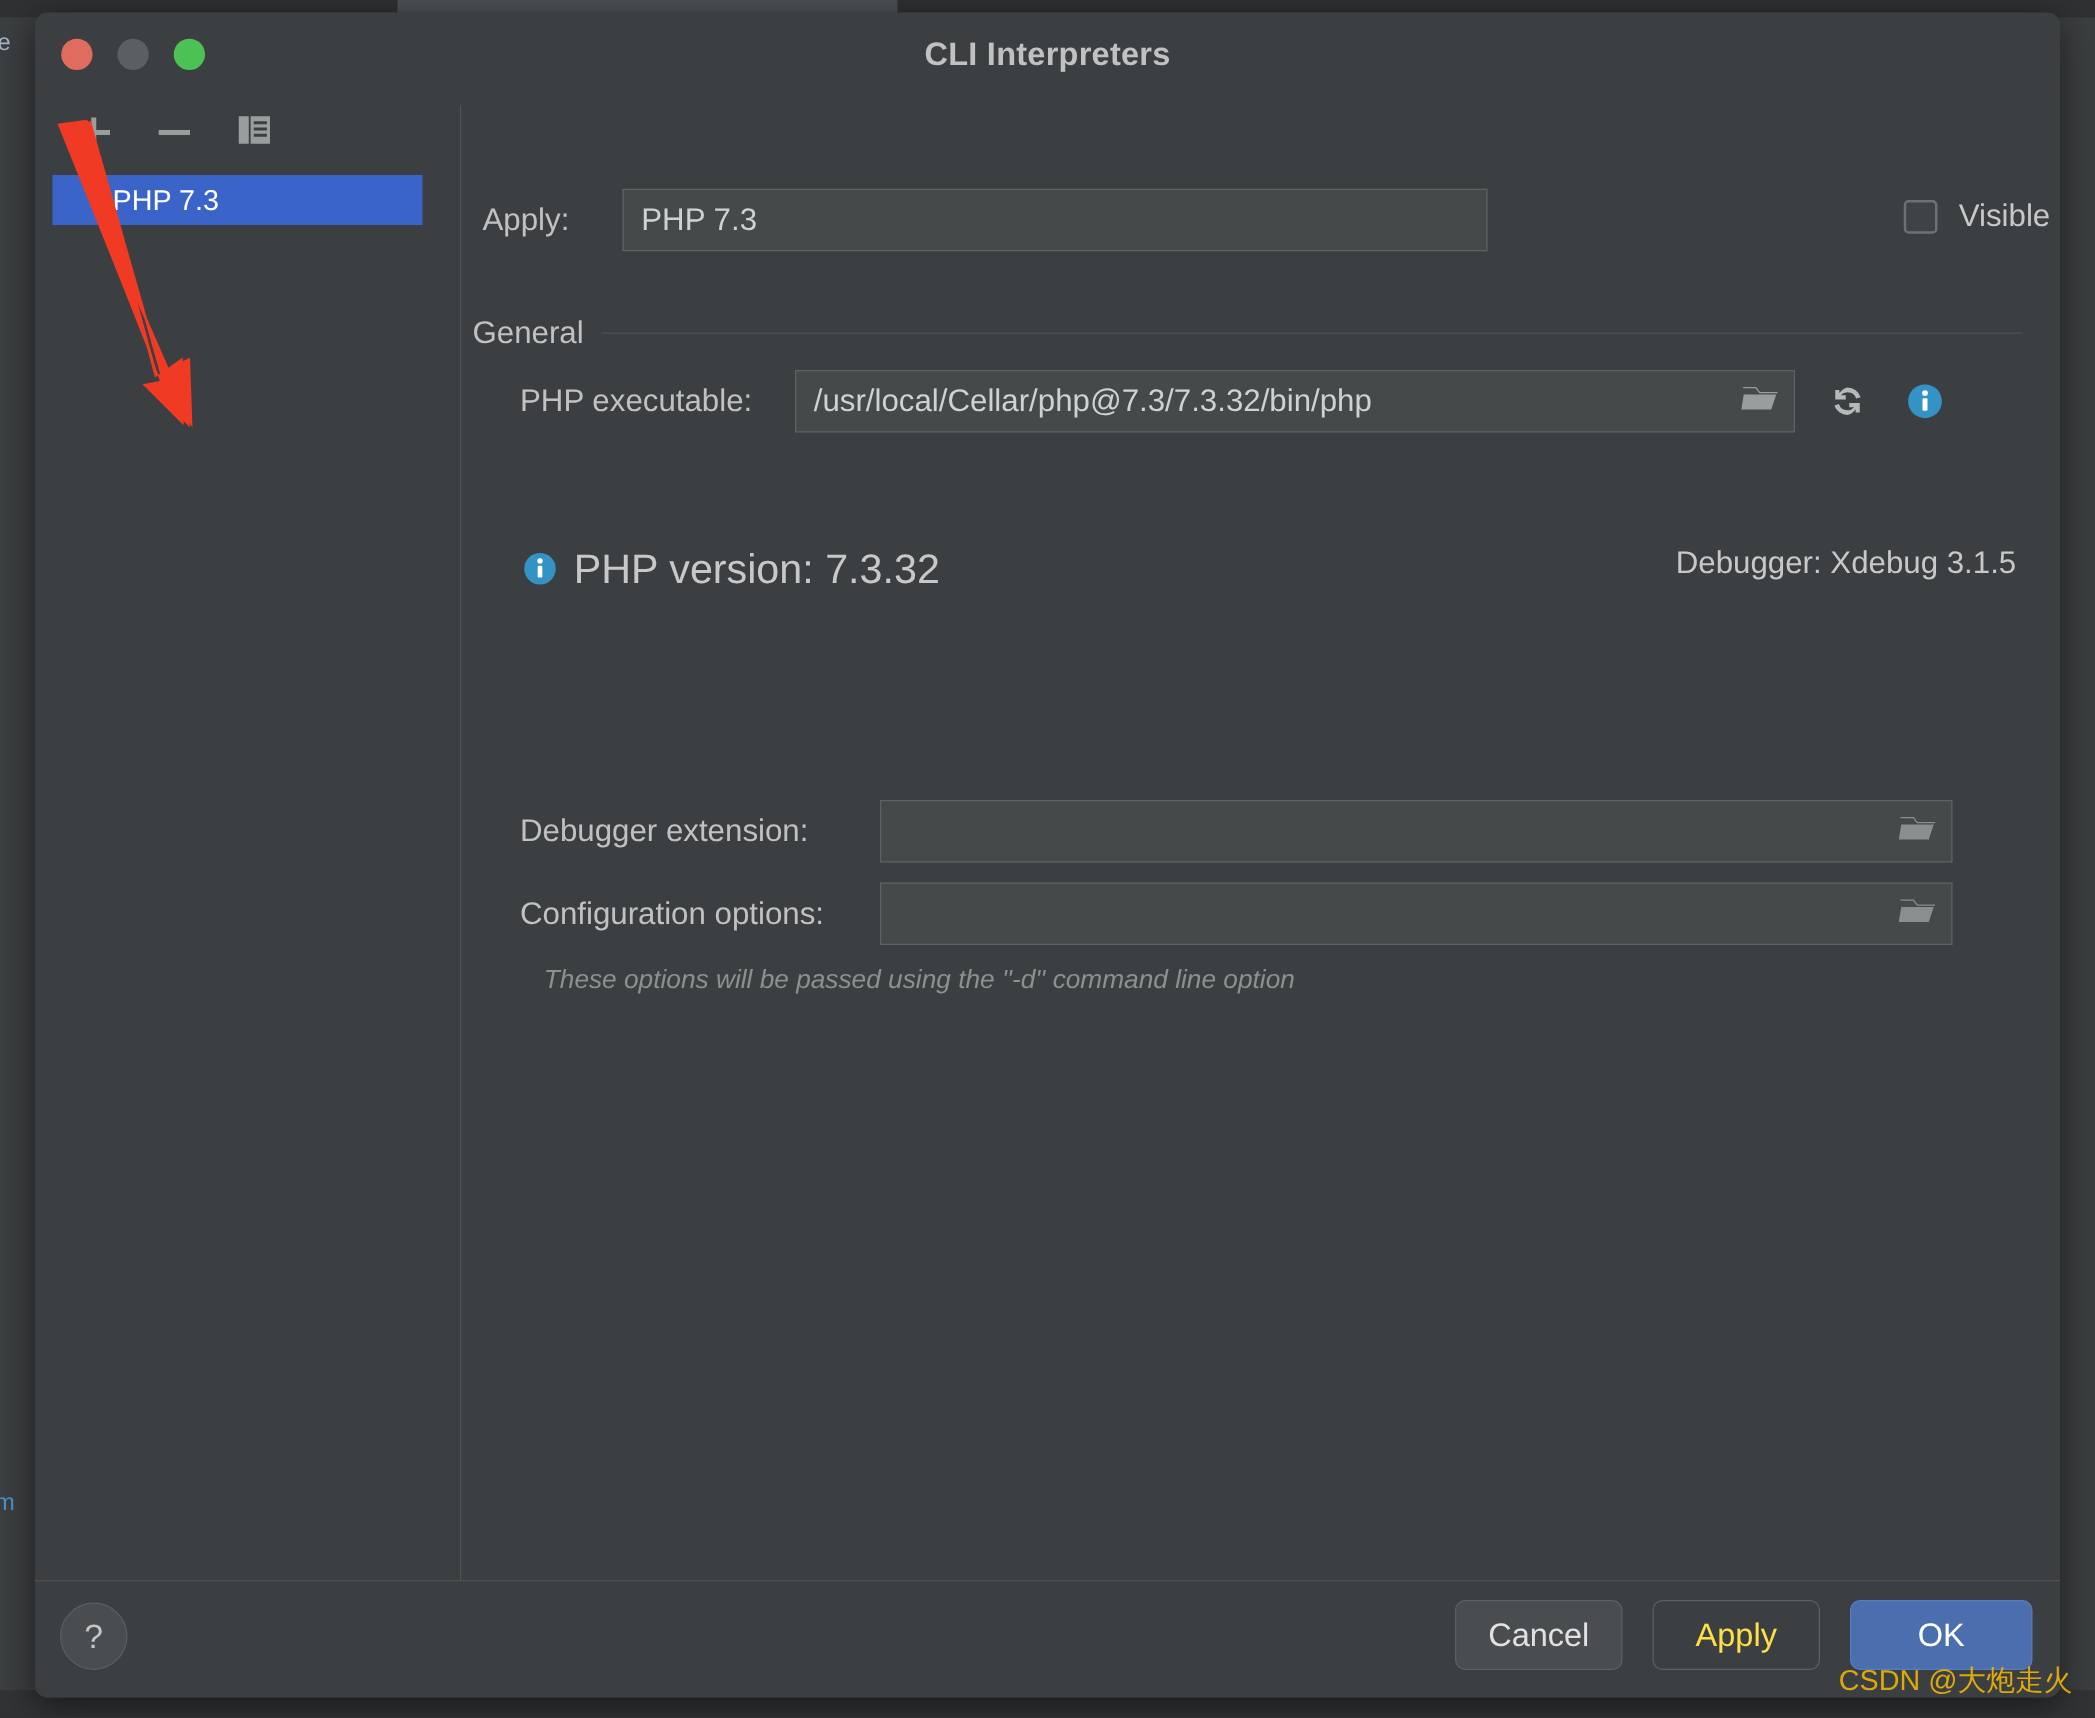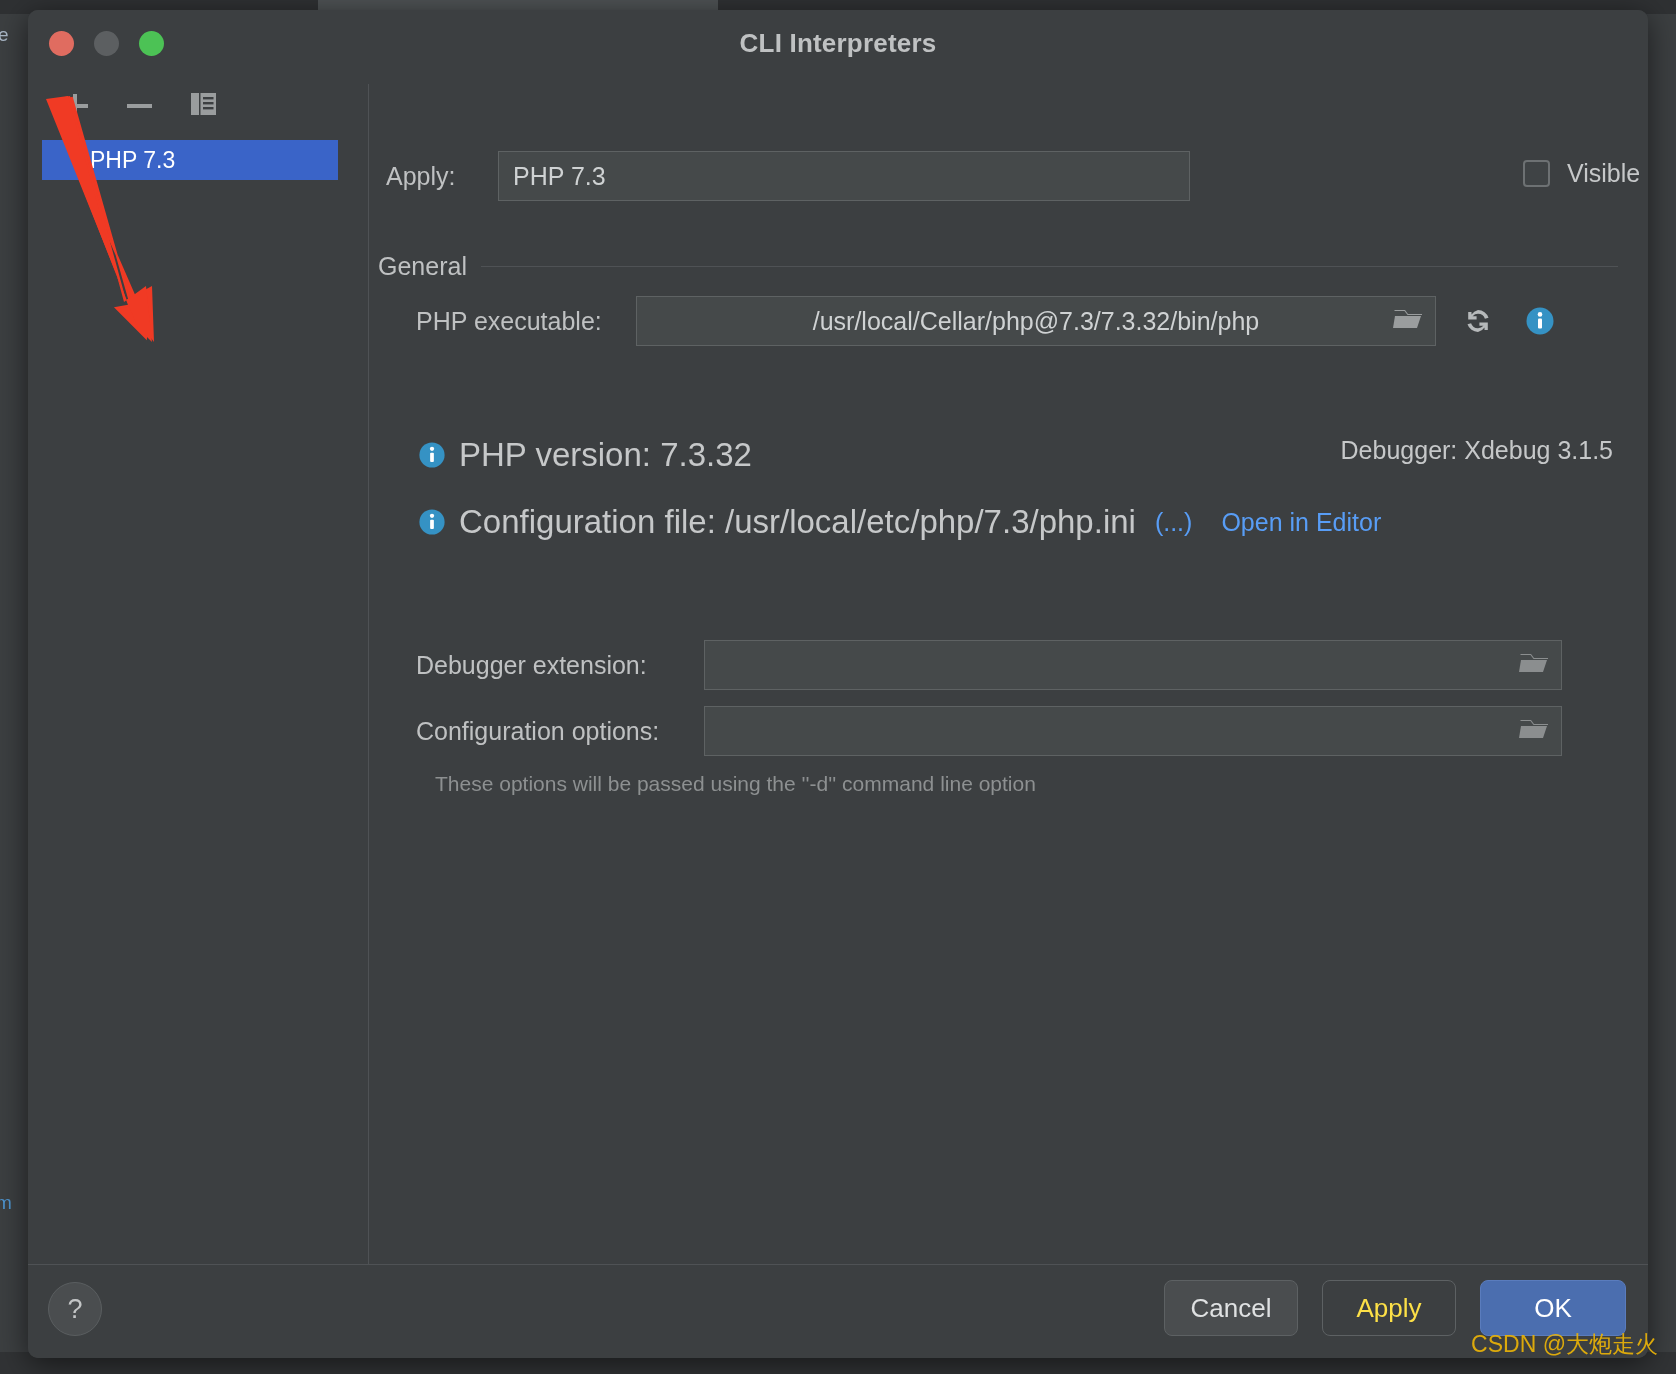--- a/index.html
+++ b/index.html
@@ -202,21 +202,20 @@
     color: #cfd2d3;
     font-size: 25px;
     padding: 8px 14px;
     box-sizing: border-box;
     display: flex;
     align-items: center;
     height: 50px;
   }
   .textfield-with-browse {
     position: relative;
-    justify-content: center;
   }
   .browse-icon {
     position: absolute;
     right: 12px;
     top: 50%;
     transform: translateY(-50%);
   }
 
   
   .row-name { left: 18px; top: 77px; }
@@ -311,20 +310,21 @@
   .row-opt { left: 48px; top: 632px; }
   .row-opt .label { width: 280px; }
   .opt-input { margin-left: 8px; width: 858px; }
 
   .hint {
     position: absolute;
     left: 67px;
     top: 698px;
     color: #8d9091;
     font-size: 21px;
+    font-style: italic;
   }
 
   
   .bottom {
     position: absolute;
     left: 0;
     right: 0;
     bottom: 0;
     height: 94px;
     background: #3c3f41;
@@ -502,30 +502,20 @@
           <svg width="28" height="28" viewBox="0 0 30 30">
             <circle cx="15" cy="15" r="13.5" fill="#3592c4"></circle>
             <rect x="13" y="12.5" width="4" height="10" rx="1" fill="#ffffff"></rect>
             <circle cx="15" cy="8.4" r="2.3" fill="#ffffff"></circle>
           </svg>
           <span class="info-text">PHP version: 7.3.32</span>
         </div>
 
         <div class="debugger-text">Debugger:  Xdebug 3.1.5</div>
 
-        <div class="info-line info-cfg">
-          <svg width="28" height="28" viewBox="0 0 30 30">
-            <circle cx="15" cy="15" r="13.5" fill="#3592c4"></circle>
-            <rect x="13" y="12.5" width="4" height="10" rx="1" fill="#ffffff"></rect>
-            <circle cx="15" cy="8.4" r="2.3" fill="#ffffff"></circle>
-          </svg>
-          <span class="info-text">Configuration file: /usr/local/etc/php/7.3/php.ini</span>
-          <span class="link dots">(...)</span>
-          <span class="link open">Open in Editor</span>
-        </div>
 
 
         <div class="row row-dbg">
           <div class="label">Debugger extension:</div>
           <div class="textfield textfield-with-browse dbg-input">
             <span></span>
             <span class="browse-icon">
               <svg width="30" height="24" viewBox="0 0 30 24">
                 <path d="M1 4 h11 l3 4 h14 v1 H14.5 L11.5 5 H2 z" fill="#8b8e8f"></path>
                 <path d="M2 10 h26 l-4 12 H0 z" fill="#8b8e8f"></path>

